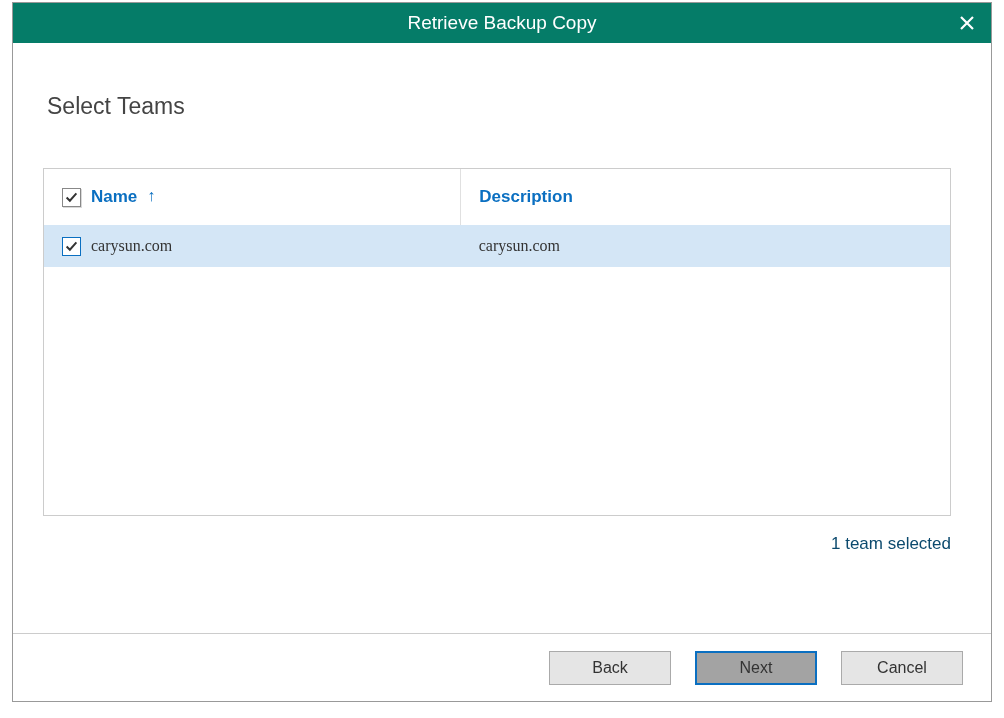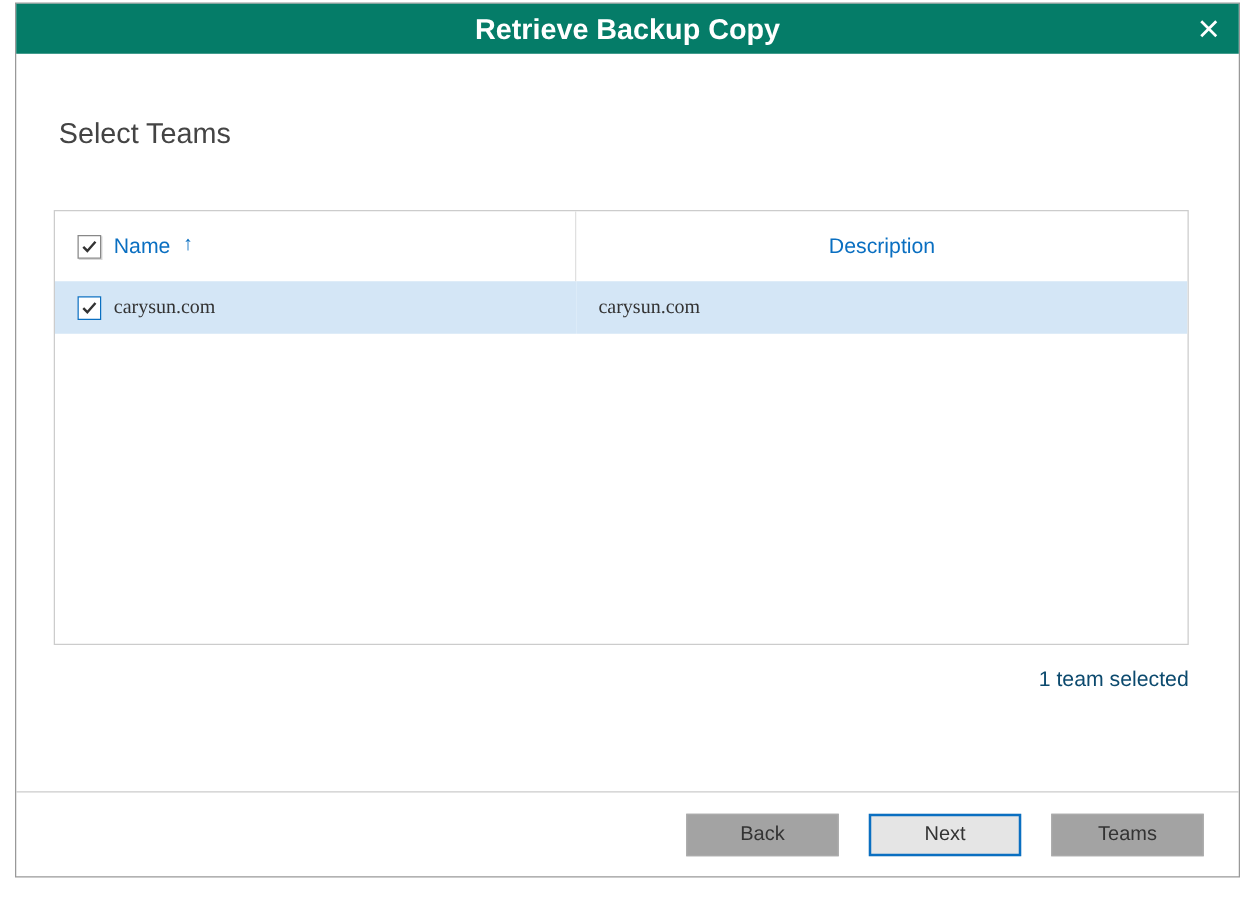--- a/index.html
+++ b/index.html
@@ -28,22 +28,22 @@
     .titlebar {
       background: #057c68;
       height: 40px;
       display: flex;
       align-items: center;
       justify-content: center;
       position: relative;
       color: #fff;
     }
     .titlebar-title {
-      font-size: 23px;
-      font-weight: 700;
+      font-size: 19px;
+      font-weight: 400;
     }
     .close-btn {
       position: absolute;
       right: 0;
       top: 0;
       width: 48px;
       height: 40px;
       display: flex;
       align-items: center;
       justify-content: center;
@@ -74,22 +74,22 @@
       flex-direction: column;
     }
     table {
       width: 100%;
       border-collapse: collapse;
     }
     thead tr {
       height: 56px;
     }
     th {
-      text-align: center;
-      font-weight: 400;
+      text-align: left;
+      font-weight: 700;
       font-size: 17px;
       color: #0a6fc1;
       border-right: 1px solid #e0e0e0;
       padding: 0 18px;
       vertical-align: middle;
     }
     th:last-child {
       border-right: none;
     }
     .th-name {
@@ -160,30 +160,30 @@
       height: 68px;
       display: flex;
       align-items: center;
       justify-content: flex-end;
       gap: 24px;
       padding-right: 28px;
     }
     .btn {
       width: 122px;
       height: 34px;
-      background: #a3a3a3;
+      background: #e5e5e5;
       border: 1px solid #aaa;
       font-size: 16px;
       color: #333;
       cursor: pointer;
       font-family: inherit;
     }
     .btn-primary {
       border: 2px solid #0a6fc1;
-      background: #e5e5e5;
+      background: #a3a3a3;
     }
   </style>
 </head>
 <body>
 
 <div class="dialog">
 
   <div class="titlebar">
     <div class="titlebar-title">Retrieve Backup Copy</div>
     <div class="close-btn">
@@ -235,16 +235,16 @@
         </tbody>
       </table>
     </div>
 
     <div class="status-line">1 team selected</div>
   </div>
 
   <div class="footer">
     <button class="btn">Back</button>
     <button class="btn btn-primary">Next</button>
-    <button class="btn">Teams</button>
+    <button class="btn">Cancel</button>
   </div>
 
 </div>
 
 </body></html>

